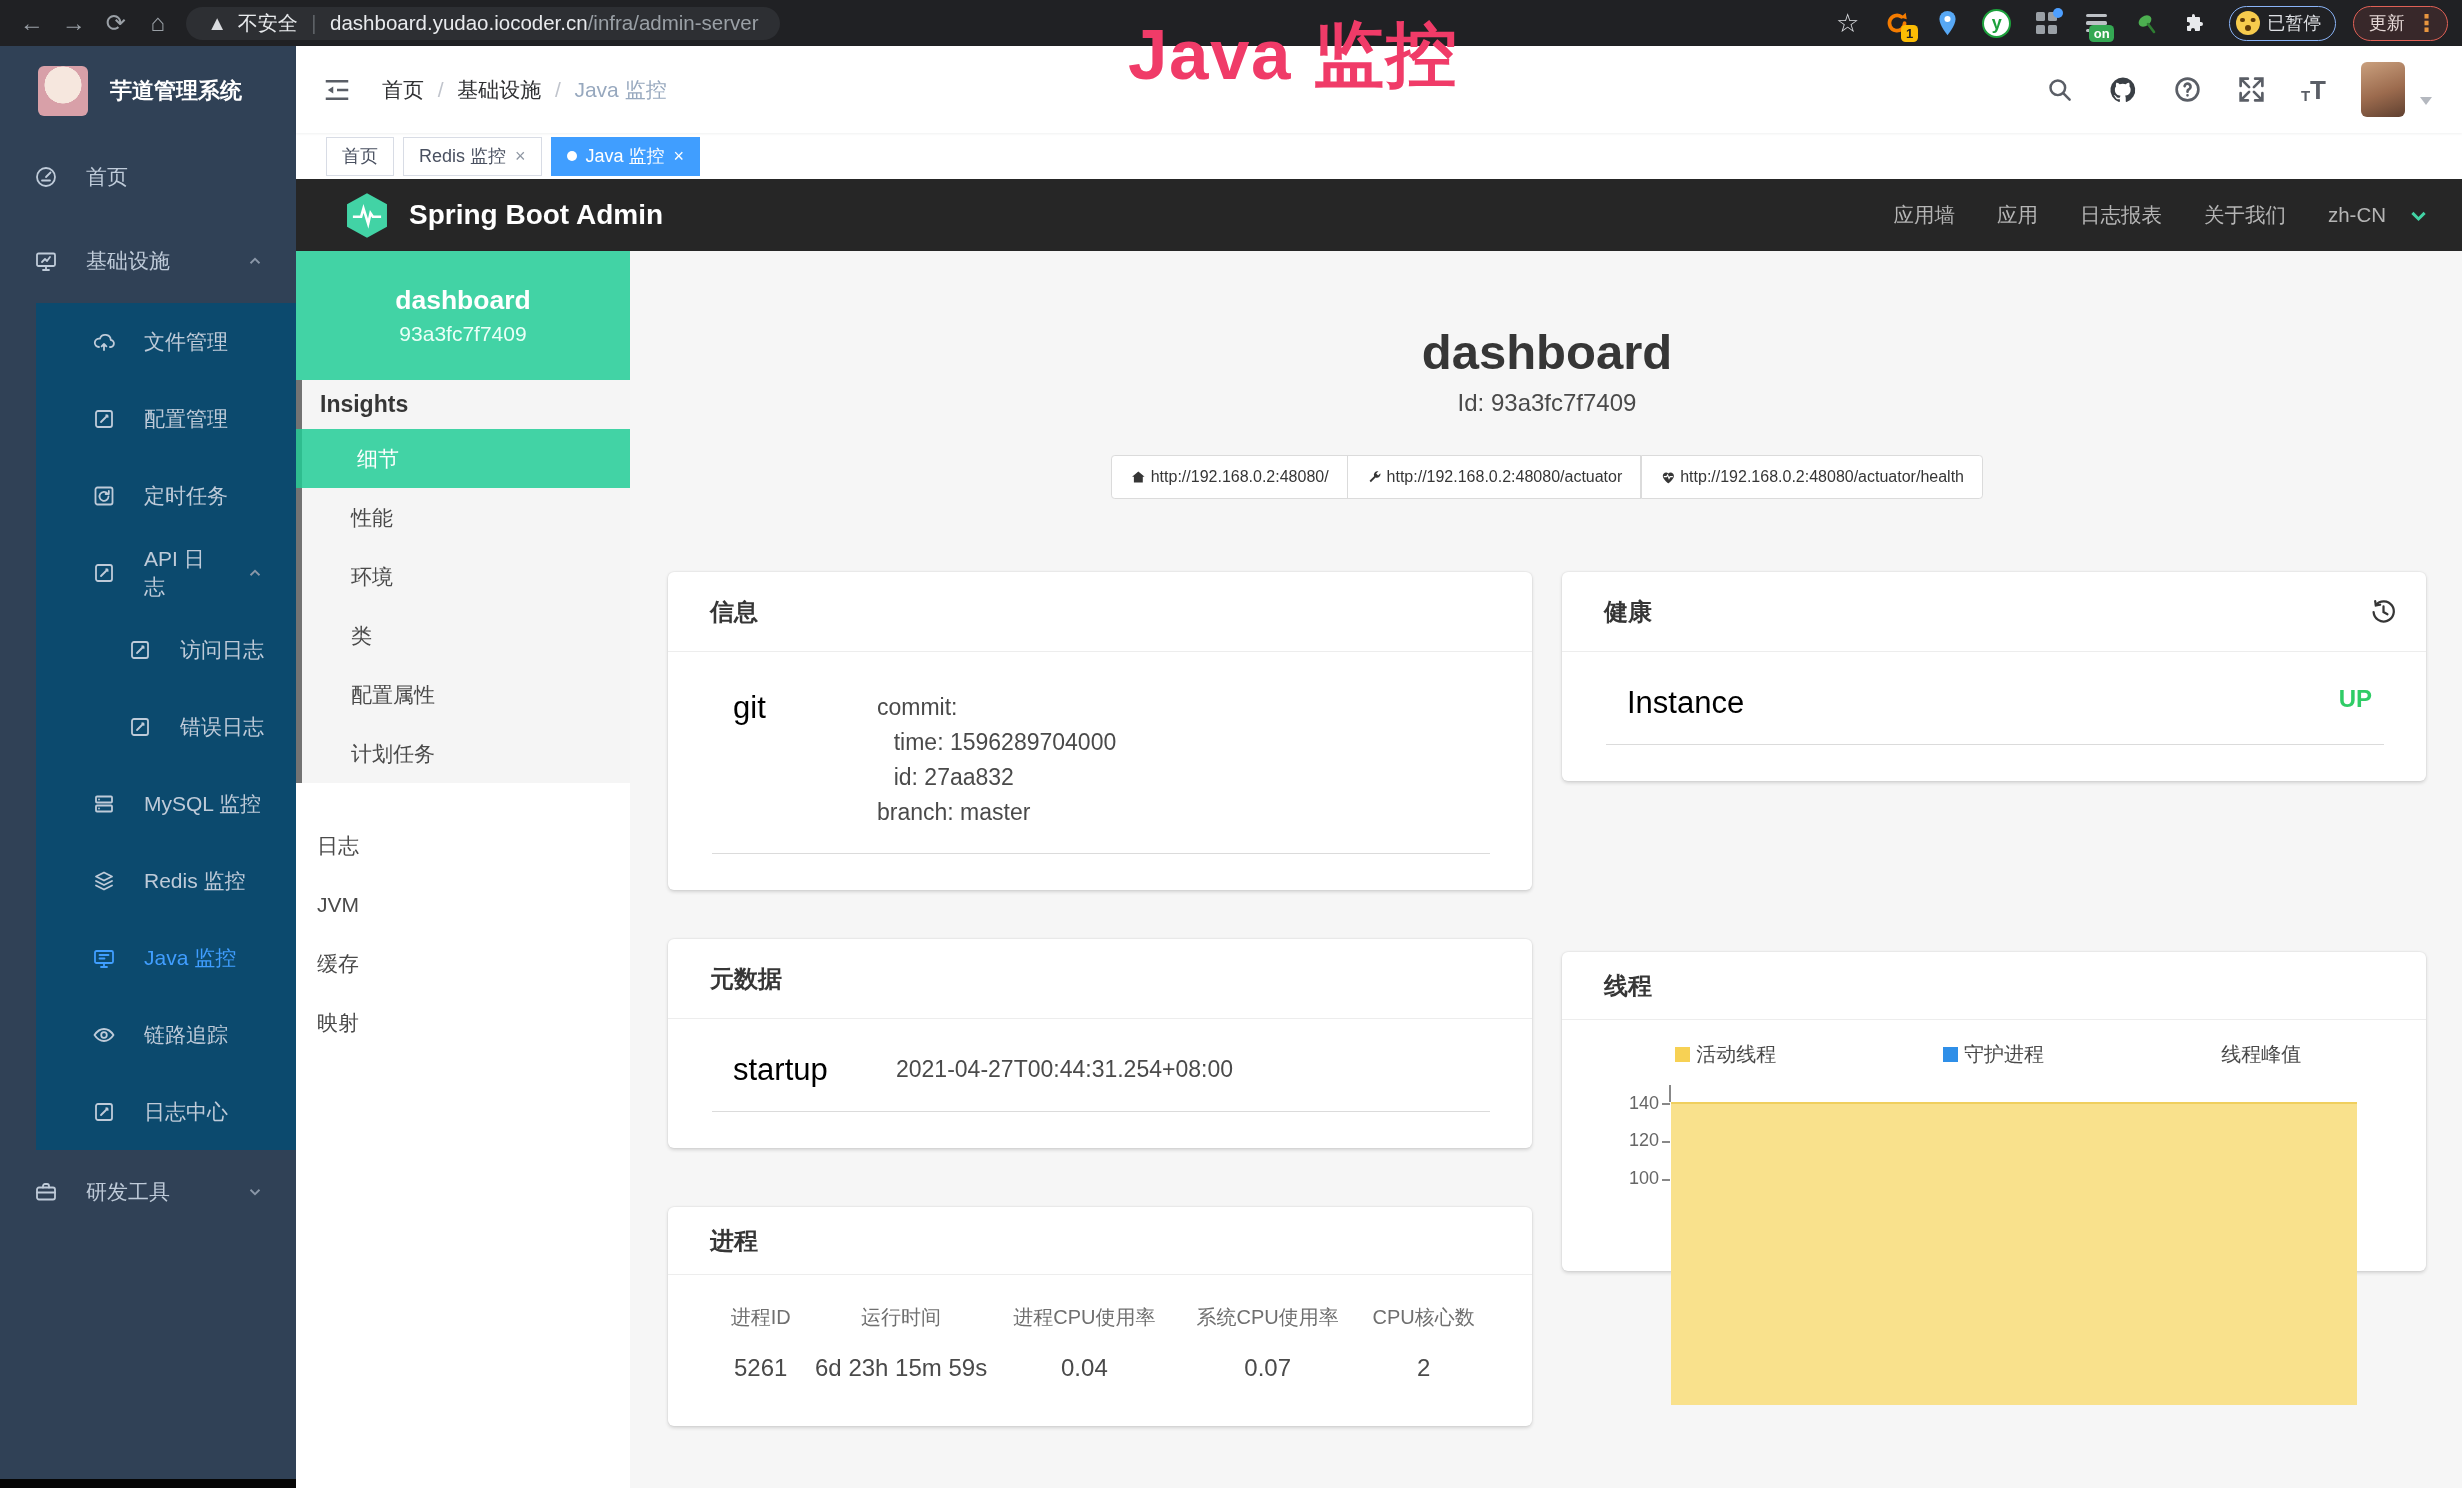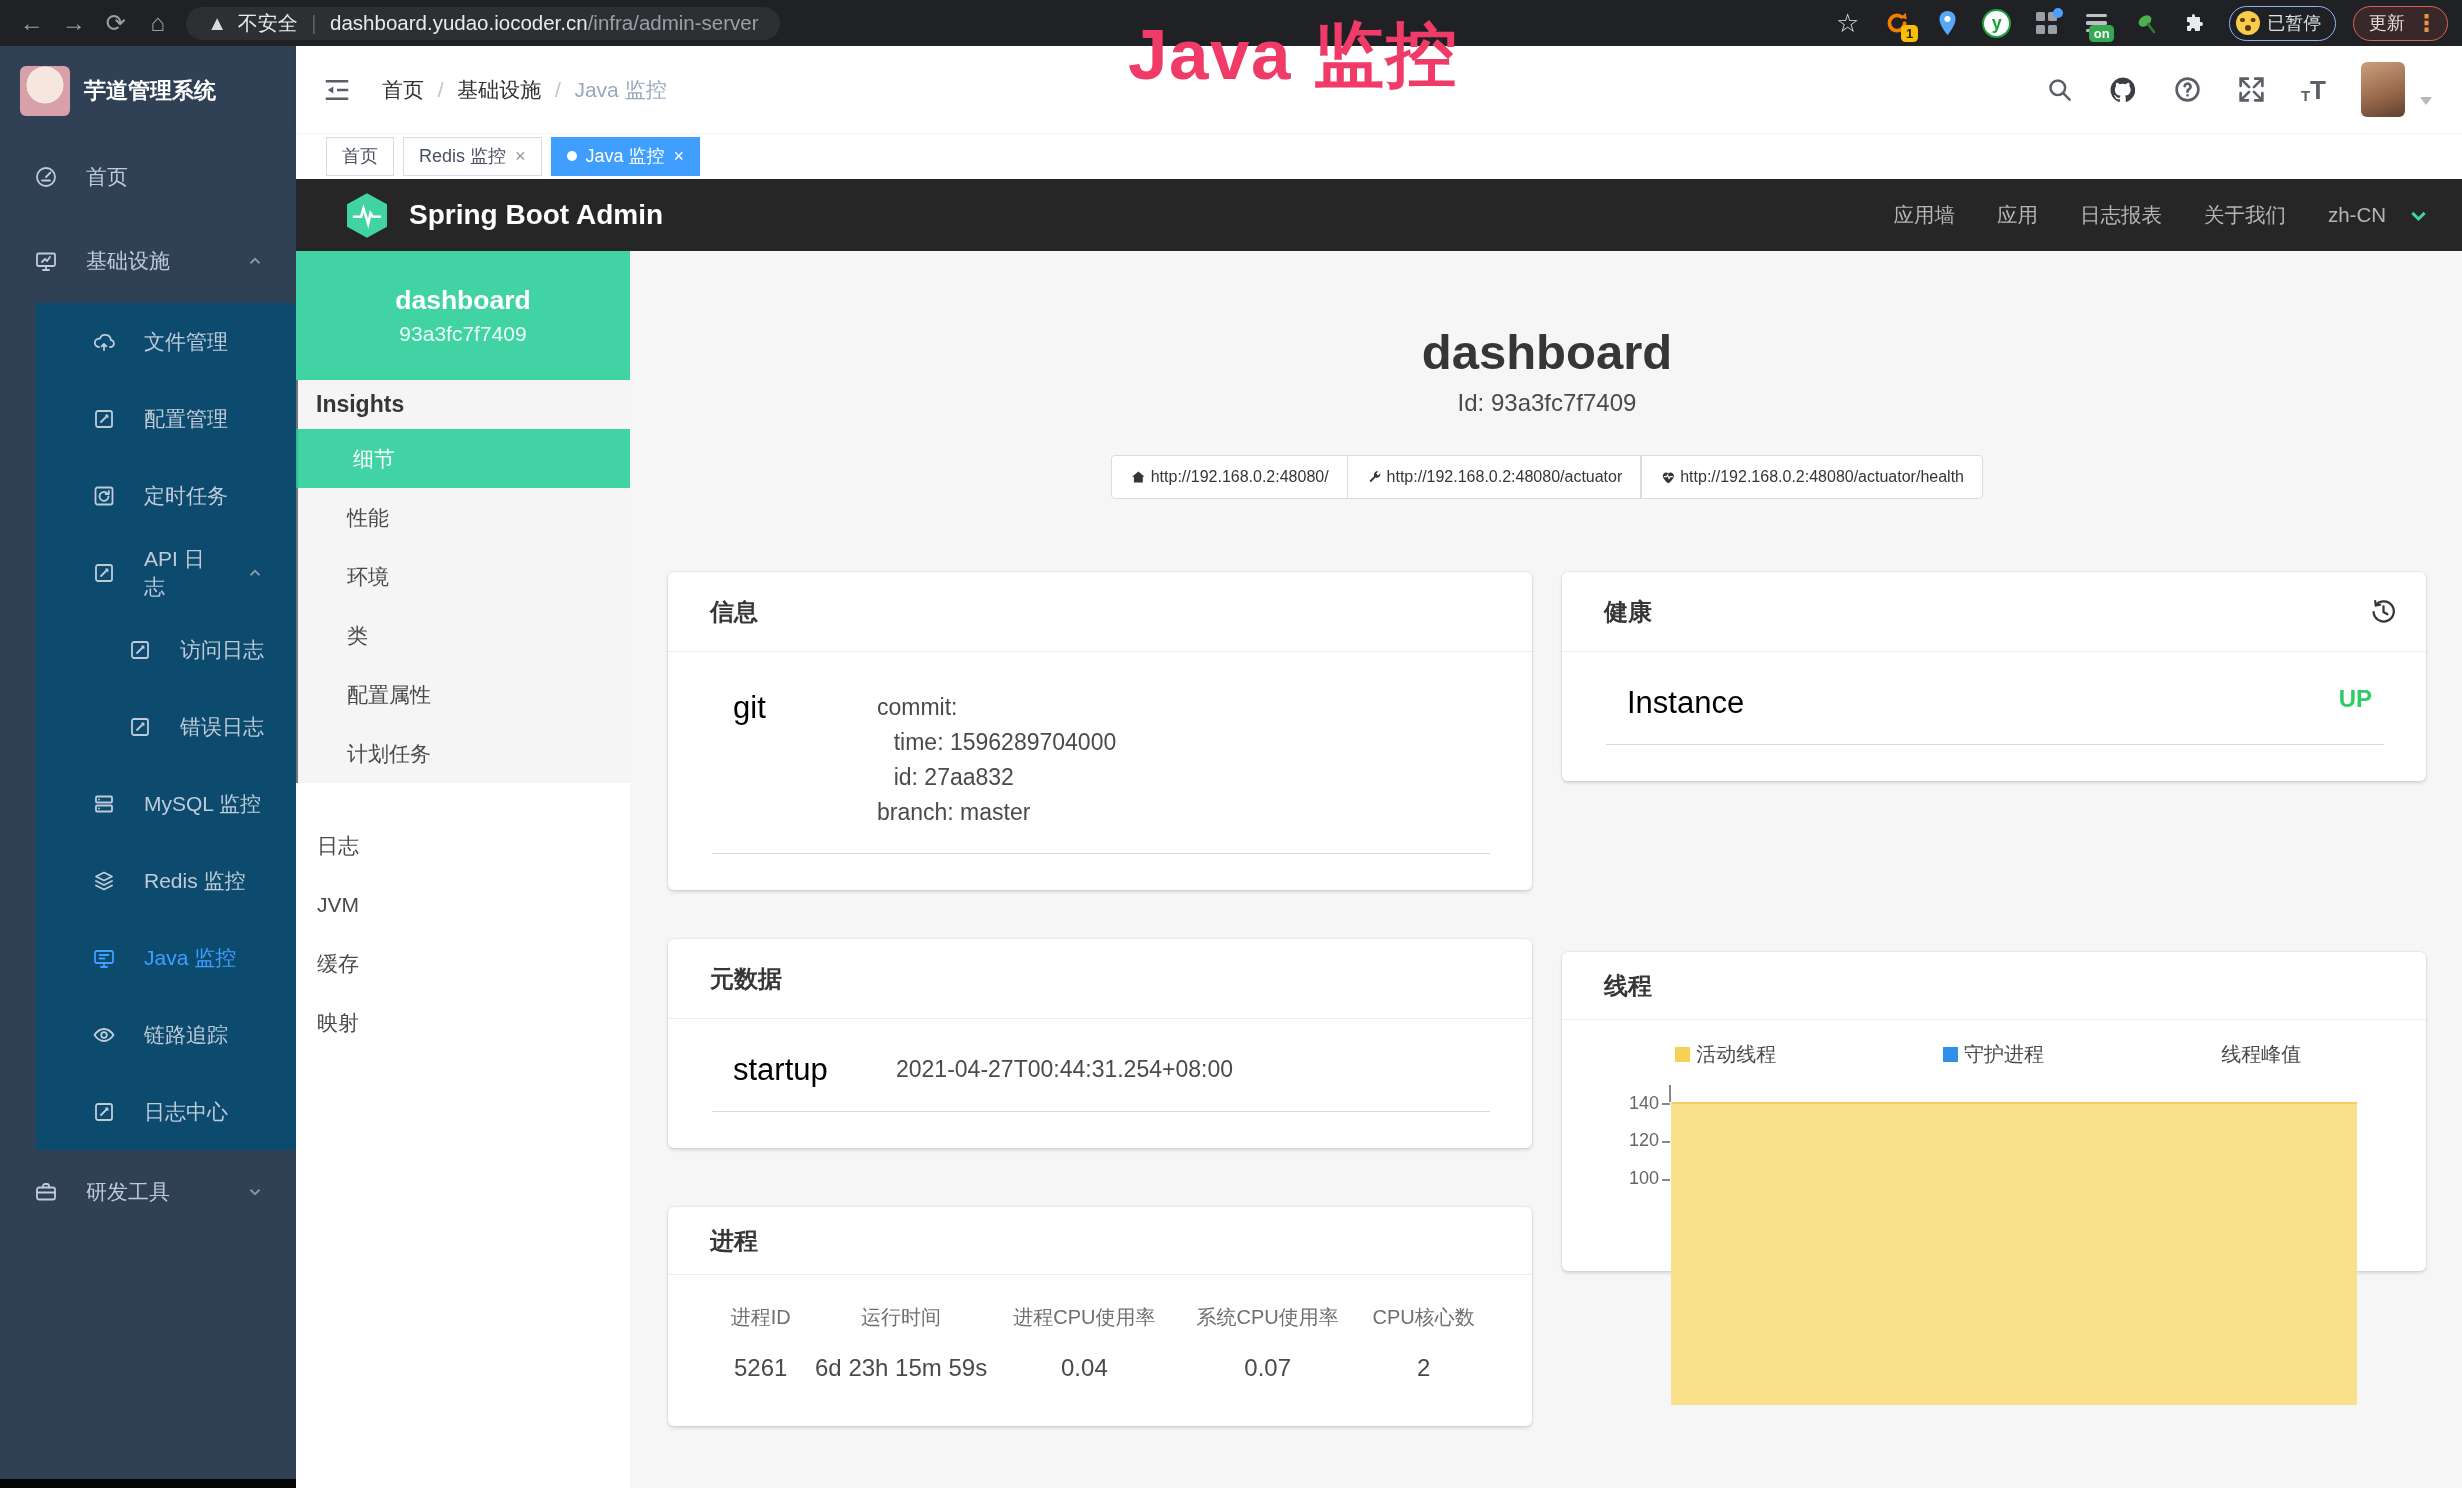--- a/index.html
+++ b/index.html
@@ -43,21 +43,21 @@
   .pill-red { height:35px; border:1.9px solid #e06055; background:rgba(224,96,85,.13); border-radius:17.4px;
               display:flex; align-items:center; gap:10.6px; padding:0 9px 0 15px; }
   .pill-red .upd { color:#e6d9d7; font-size:18px; }
   .pill-red .dots { color:#e8963f; font-size:23px; font-weight:bold; line-height:1; }
 
   
   .app { display:flex; height:1443px; }
 
   
   .sidebar { width:296px; flex-shrink:0; background:#304156; color:#bfcbd9; position:relative; }
-  .logo-row { height:89px; display:flex; align-items:center; padding-left:20px; gap:14px; }
+  .logo-row { height:89px; display:flex; align-items:center; padding-left:38px; gap:22px; }
   .logo-img { width:50px; height:50px; border-radius:6px;
               background:radial-gradient(circle at 50% 38%, #f6e7de 0 46%, #d8a0a8 47% 100%); }
   .logo-title { color:#fff; font-size:22px; font-weight:bold; }
   .nav-item { height:84px; display:flex; align-items:center; padding-left:33px; gap:27px; font-size:21px; cursor:pointer; }
   .nav-item .chev { margin-left:auto; margin-right:32px; color:#8a97a8; display:flex; }
   .submenu { background:#0c4a6e;margin-left:36px; }
   .submenu .nav-item { height:77px; padding-left:55px; }
   .submenu .nav-item.nested { padding-left:91px; }
   .nav-item.active-blue { color:#409eff; }
   .nav-item.active-blue svg { stroke:#409eff; }
@@ -102,21 +102,21 @@
   .sba-nav-item { color:#b5b5b5; font-size:20.5px; cursor:pointer; }
   .sba-locale { display:flex; align-items:center; gap:22px; cursor:pointer; }
 
   
   .sba-body { flex:1; display:flex; background:#f6f6f6; overflow:hidden; }
   .sba-sidebar { width:334px; flex-shrink:0; background:#fff; }
   .inst-header { height:129px; background:#42d3a5; display:flex; flex-direction:column; align-items:center;
                  justify-content:center; gap:6px; }
   .inst-name { color:#fff; font-size:26.5px; font-weight:bold; }
   .inst-id { color:#eafff7; font-size:21px; }
-  .menu-group { background:#f5f5f5; border-left:2px solid #737373; }
+  .menu-group { background:#f5f5f5; border-left:6px solid #737373; }
   .menu-label { height:49px; display:flex; align-items:center; padding-left:18px; font-size:23px; font-weight:bold; color:#363636; }
   .m-item { height:59px; display:flex; align-items:center; padding-left:49px; font-size:21px; color:#4a4a4a; cursor:pointer; }
   .m-item.active { background:#42d3a5; color:#fff; margin-left:-6px; padding-left:55px;
                    border-left:6px solid #2fbd8f; }
   .others { margin-top:33px; }
   .others .m-item { padding-left:21px; height:59px; background:#fff; }
 
   
   .sba-main { flex:1; position:relative; padding:0 36px 0 38px; overflow:hidden; }
   .page-title { margin-top:73px; text-align:center; font-size:49px; font-weight:bold; color:#363636; }

